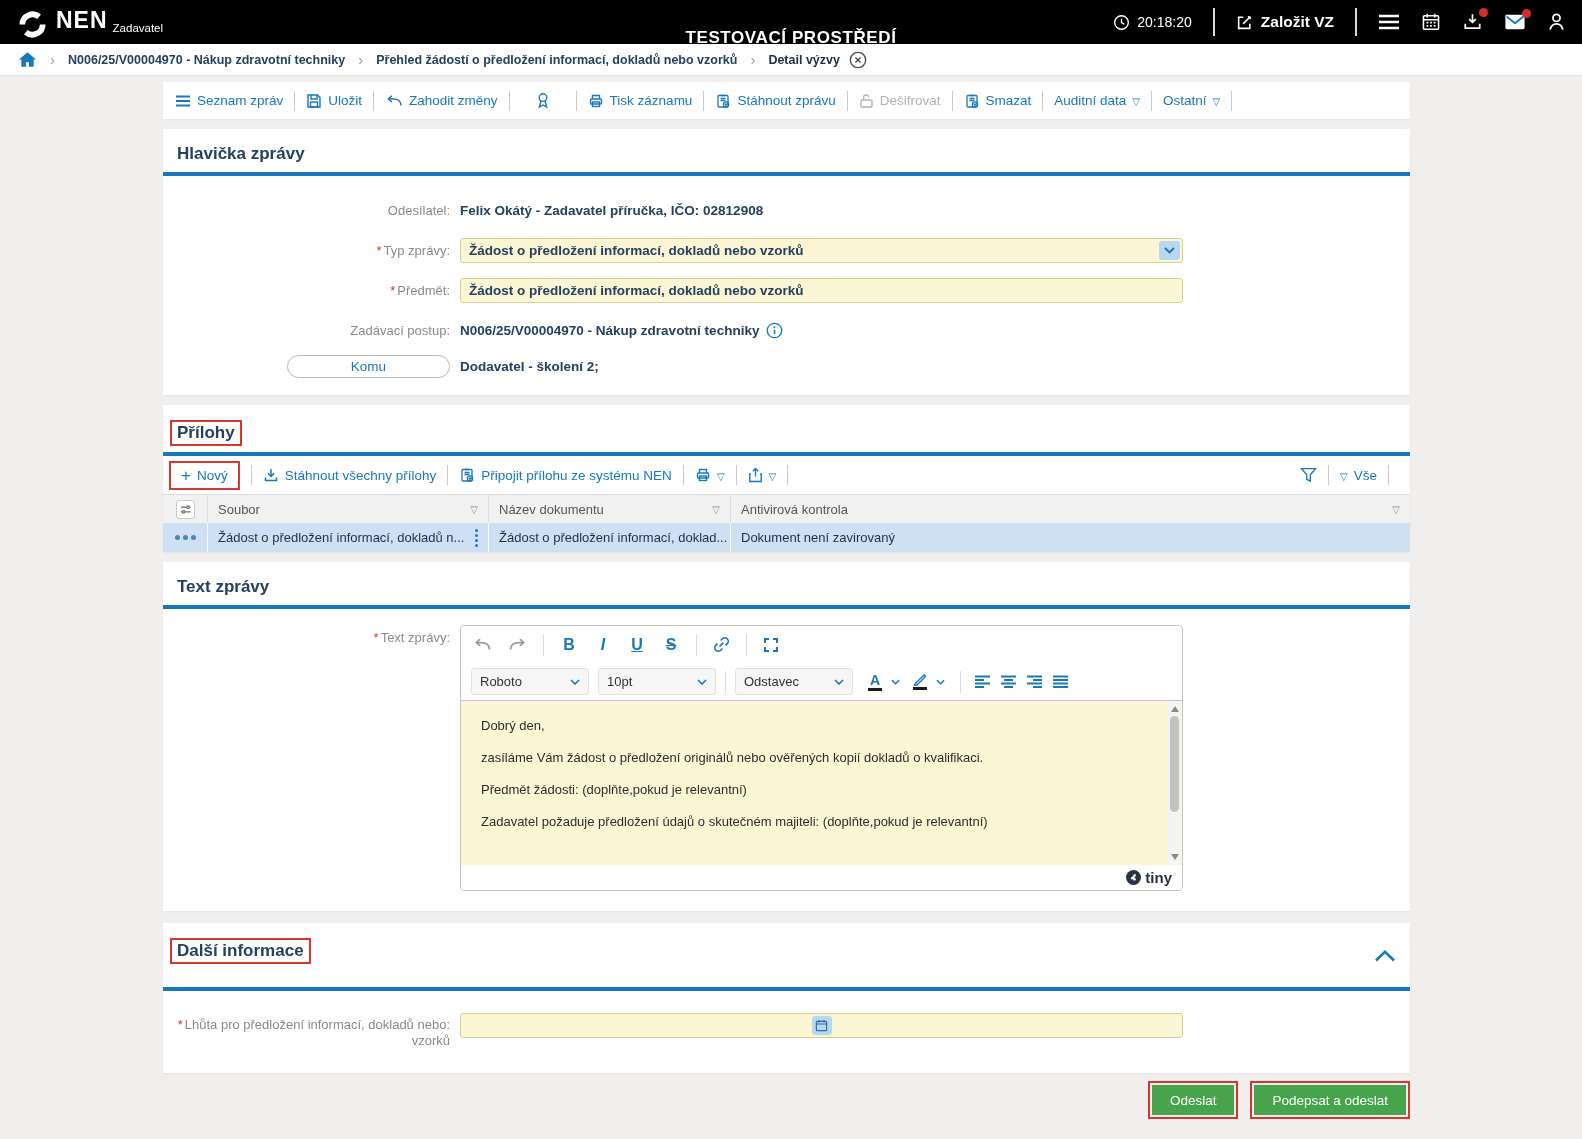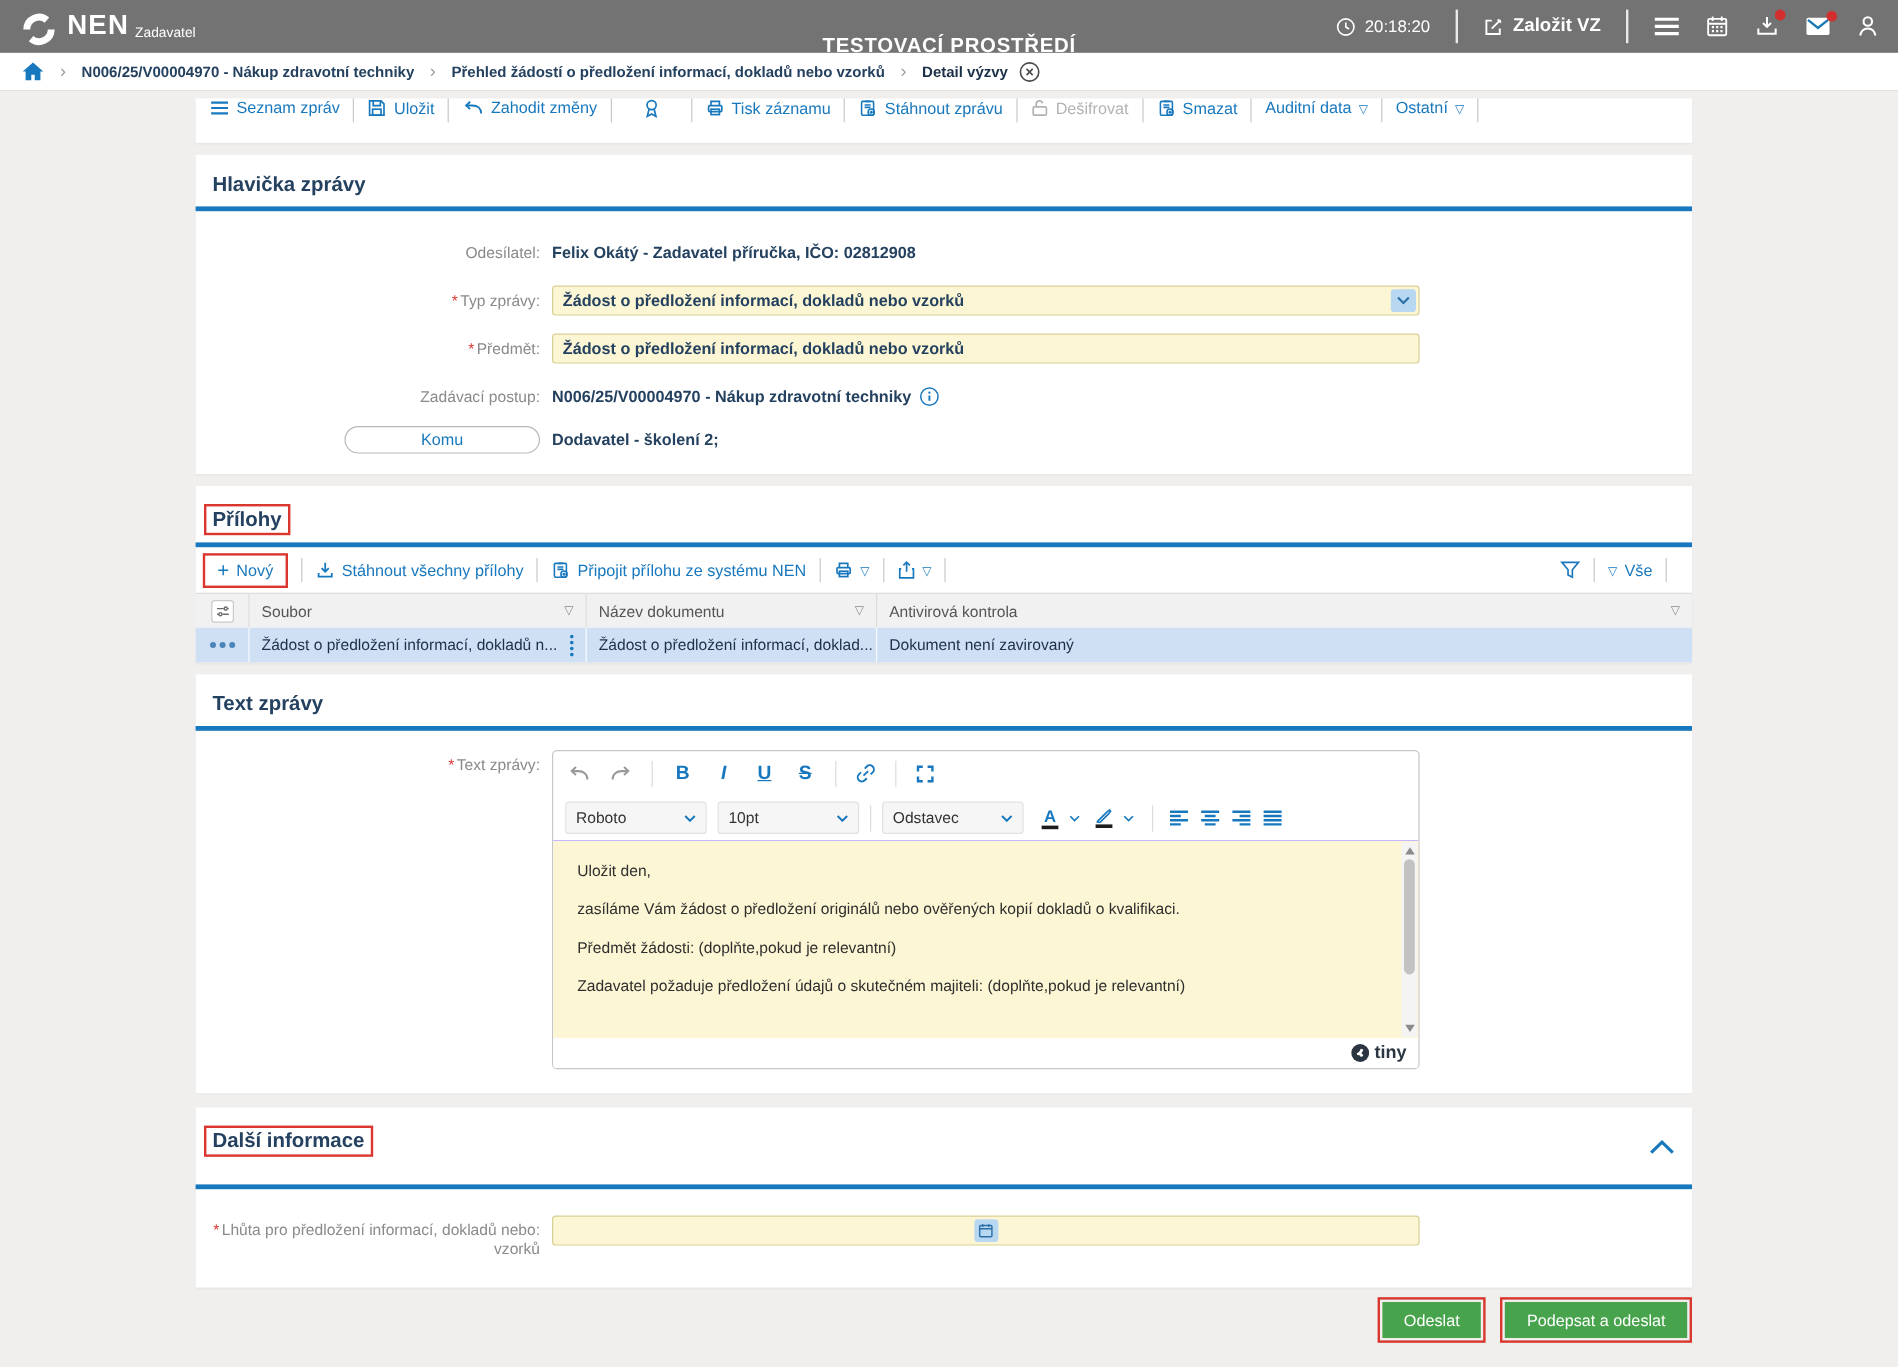--- a/index.html
+++ b/index.html
@@ -6,21 +6,21 @@
   html,body { width:1582px; height:1139px; overflow:hidden; }
   body {
     font-family: "Liberation Sans", sans-serif;
     background:#f0efee;
     color:#24415f;
   }
   svg { display:block; }
 
   
   .topbar {
-    height:44px; background:#737373; color:#fff;
+    height:44px; background:#000000; color:#fff;
     display:flex; align-items:center; position:relative; padding:0 16px;
   }
   .logo-wrap { display:flex; align-items:flex-start; gap:7px; }
   .logo-brand { font-size:23px; font-weight:bold; letter-spacing:1px; line-height:26px; margin-top:4px;}
   .logo-sub { font-size:11.5px; margin-top:19px; margin-left:-2px; }
   .env-title {
     position:absolute; left:50%; top:16px; transform:translateX(-50%);
     height:44px; display:flex; align-items:center;
     font-size:17px; font-weight:bold; letter-spacing:.6px;
   }
@@ -40,21 +40,21 @@
   .bc-sep { color:#9a9a9a; font-size:15px; font-weight:normal; margin:0 13px; }
   .bc-item { cursor:pointer; }
   .bc-current { color:#1c3049; }
   .bc-close { margin-left:9px; cursor:pointer; display:flex; }
 
   
   .content { margin-left:163px; width:1247px; }
   .card { background:#fff; box-shadow:0 1px 2px rgba(0,0,0,.05); }
 
   
-  .cmdbar { margin-top:6px; height:37px; display:flex; align-items:flex-start; padding:0 12px; font-size:13.5px; }
+  .cmdbar { margin-top:6px; height:37px; display:flex; align-items:center; padding:0 12px; font-size:13.5px; }
   .cmd { display:flex; align-items:center; gap:6px; color:#1878be; cursor:pointer; white-space:nowrap; }
   .cmd.disabled { color:#b3b3b3; cursor:default; }
   .cmd-sep { width:1px; height:20px; background:#c9c9c9; margin:0 11px; }
   .tri { font-size:10px; position:relative; top:1px; }
 
   
   .section { margin-top:10px; position:relative; }
   .sec-head { display:flex; align-items:flex-end; padding:15px 14px 8px 14px; }
   .sec-title { font-size:17px; font-weight:bold; color:#24415f; }
   .red-outline { border:2px solid #d9362e; padding:1px 5px; margin-left:-7px; }
@@ -591,21 +591,21 @@
               </svg>
           </span>
           <span class="ed-btn">
             <svg width="17" height="14" viewBox="0 0 17 14" stroke="#1878be" stroke-width="2">
                 <path d="M1 1.5h15M1 5h15M1 8.5h15M1 12h15"></path>
               </svg>
           </span>
         </div>
 
         <div class="ed-content">
-          <p>Uložit den,</p>
+          <p>Dobrý den,</p>
           <p>zasíláme Vám žádost o předložení originálů nebo ověřených kopií dokladů o kvalifikaci.</p>
           <p>Předmět žádosti: (doplňte,pokud je relevantní)</p>
           <p>Zadavatel požaduje předložení údajů o skutečném majiteli: (doplňte,pokud je relevantní)</p>
           <div class="sb">
             <span class="sb-arrow-up"></span>
             <span class="sb-thumb"></span>
             <span class="sb-arrow-dn"></span>
           </div>
         </div>
 

